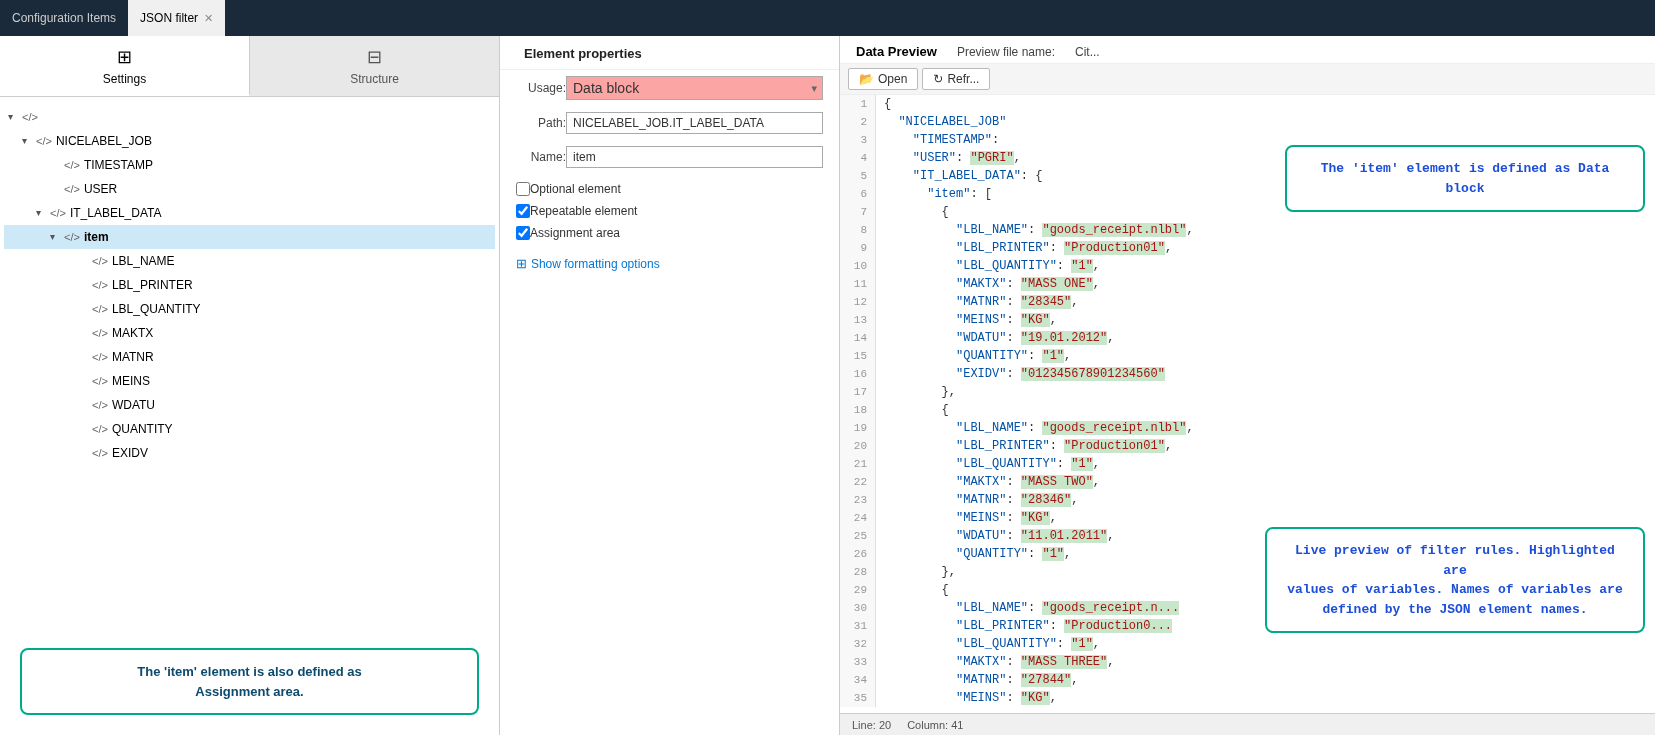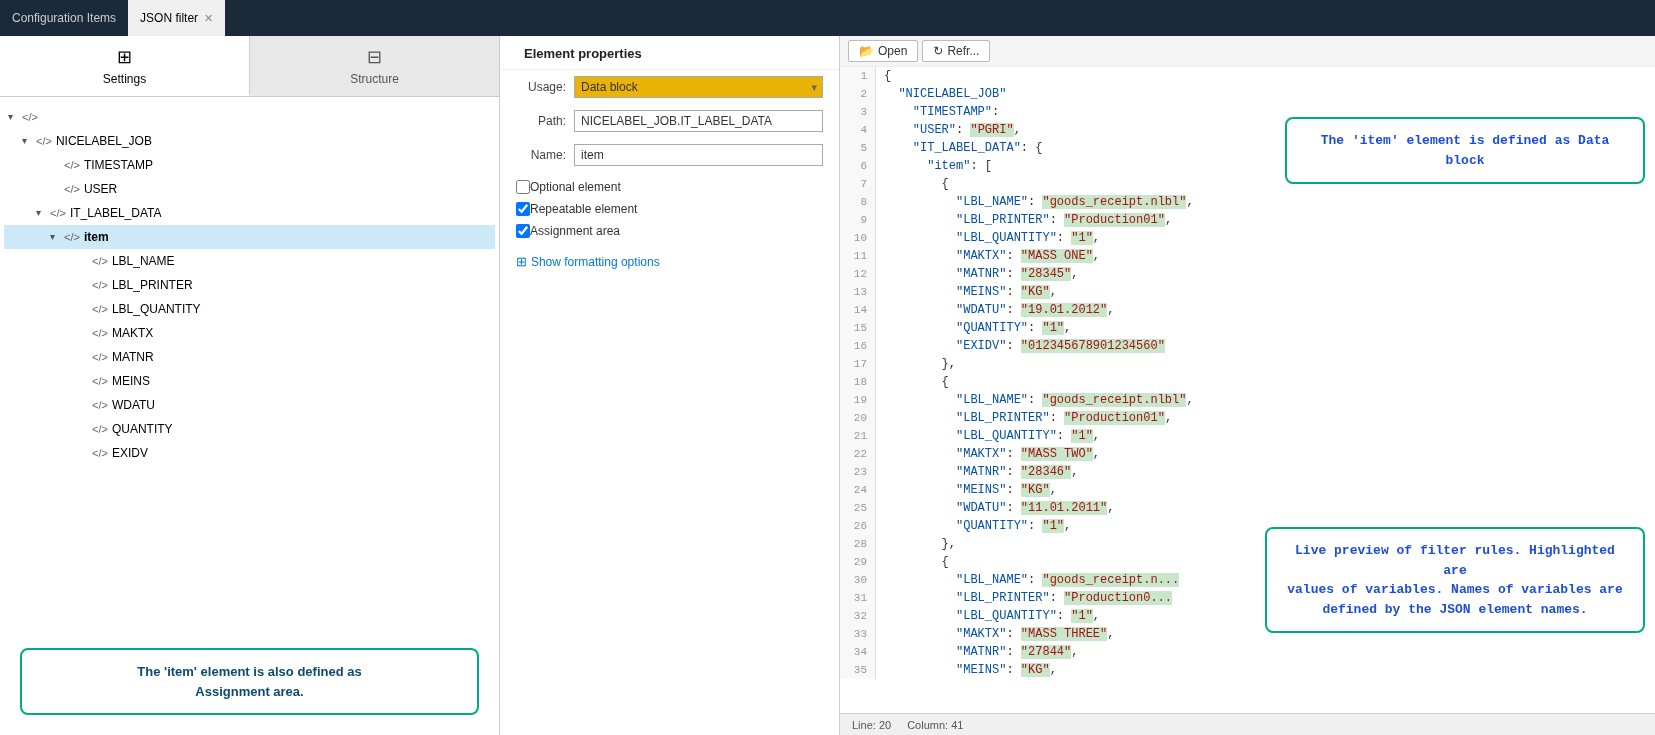--- a/index.html
+++ b/index.html
@@ -137,21 +137,20 @@
       font-weight: 600;
       padding: 10px 24px 8px;
       border-bottom: 1px solid #eee;
       color: #222;
     }
 
     .prop-row {
       display: flex;
       align-items: center;
       padding: 6px 16px;
-      gap: 8px;
     }
     .prop-label {
       width: 50px;
       text-align: right;
       color: #444;
       font-size: 12px;
       flex-shrink: 0;
     }
     .prop-input {
       flex: 1;
@@ -172,23 +171,23 @@
       top: 50%;
       transform: translateY(-50%);
       pointer-events: none;
       font-size: 11px;
       color: #666;
     }
     .prop-select-wrap select {
       width: 100%;
       border: 1px solid #aaa;
       padding: 3px 6px;
-      font-size: 12px;
+      font-size: 14px;
       color: #333;
-      background: #eab308;
+      background: #fca5a5;
       appearance: none;
     }
 
     .checkboxes-area {
       padding: 8px 16px;
       display: flex;
       flex-direction: column;
       gap: 8px;
     }
     .check-row {
@@ -476,20 +475,25 @@
       </div>
     </div>
 
     <div class="formatting-link">
       <span class="plus-icon">⊞</span>
       <span>Show formatting options</span>
     </div>
   </div>
 
   <div class="right-panel">
+    <div style="display:flex; align-items:center; padding: 8px 16px 4px; border-bottom:1px solid #eee; gap:20px;">
+      <span style="font-size:13px; font-weight:600;">Data Preview</span>
+      <span style="font-size:12px; color:#444;">Preview file name:</span>
+      <span style="font-size:12px; color:#444;">Cit...</span>
+    </div>
 
     <div class="preview-toolbar">
       <button class="preview-btn">
         <span>📂</span>
         <span>Open</span>
       </button>
       <button class="preview-btn">
         <span>↻</span>
         <span>Refr...</span>
       </button>

